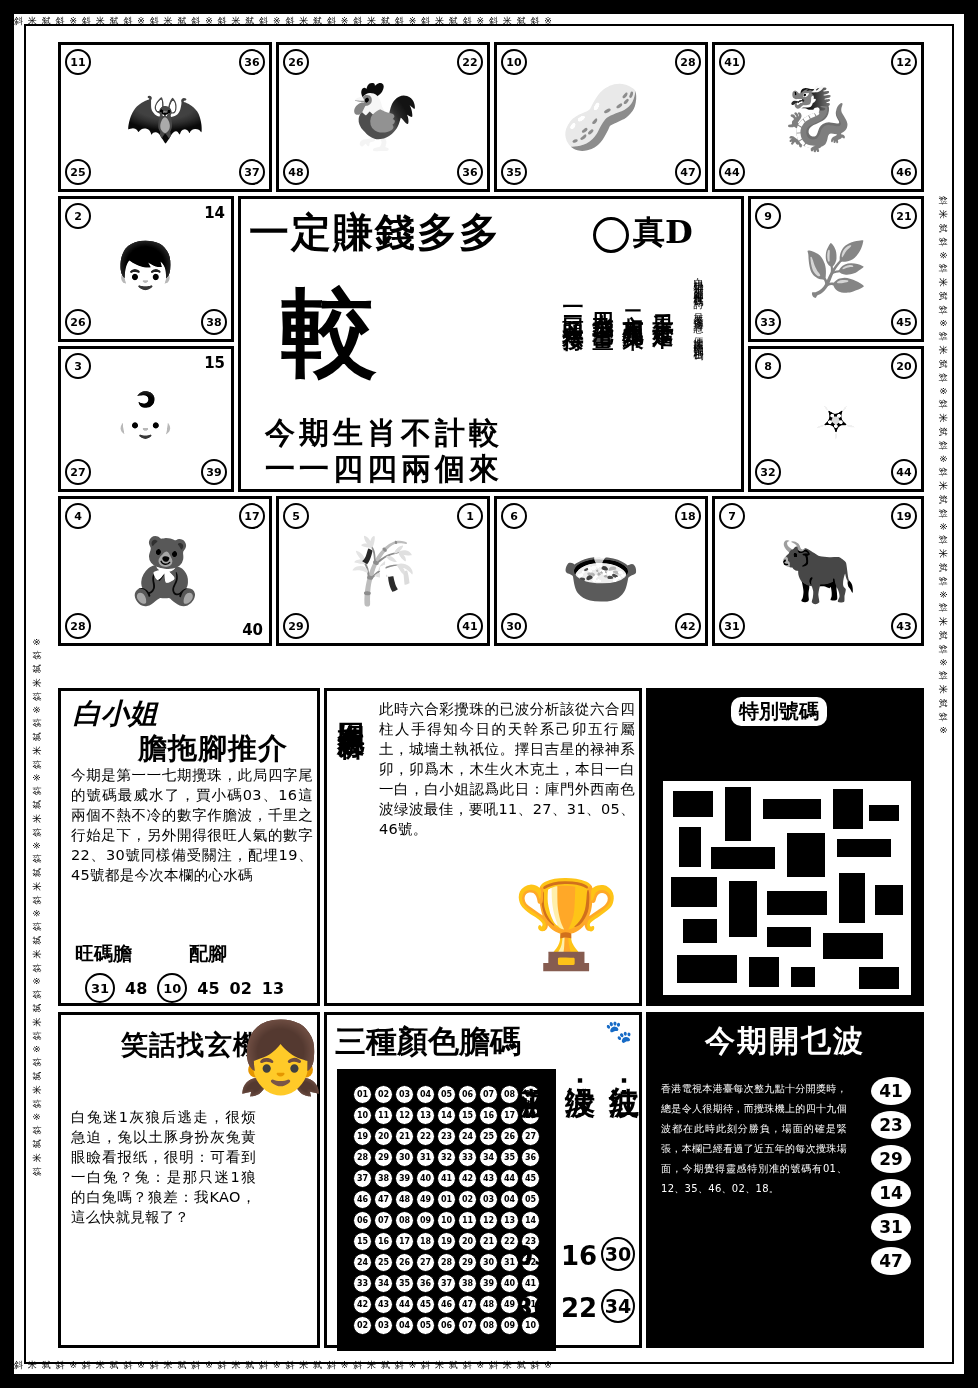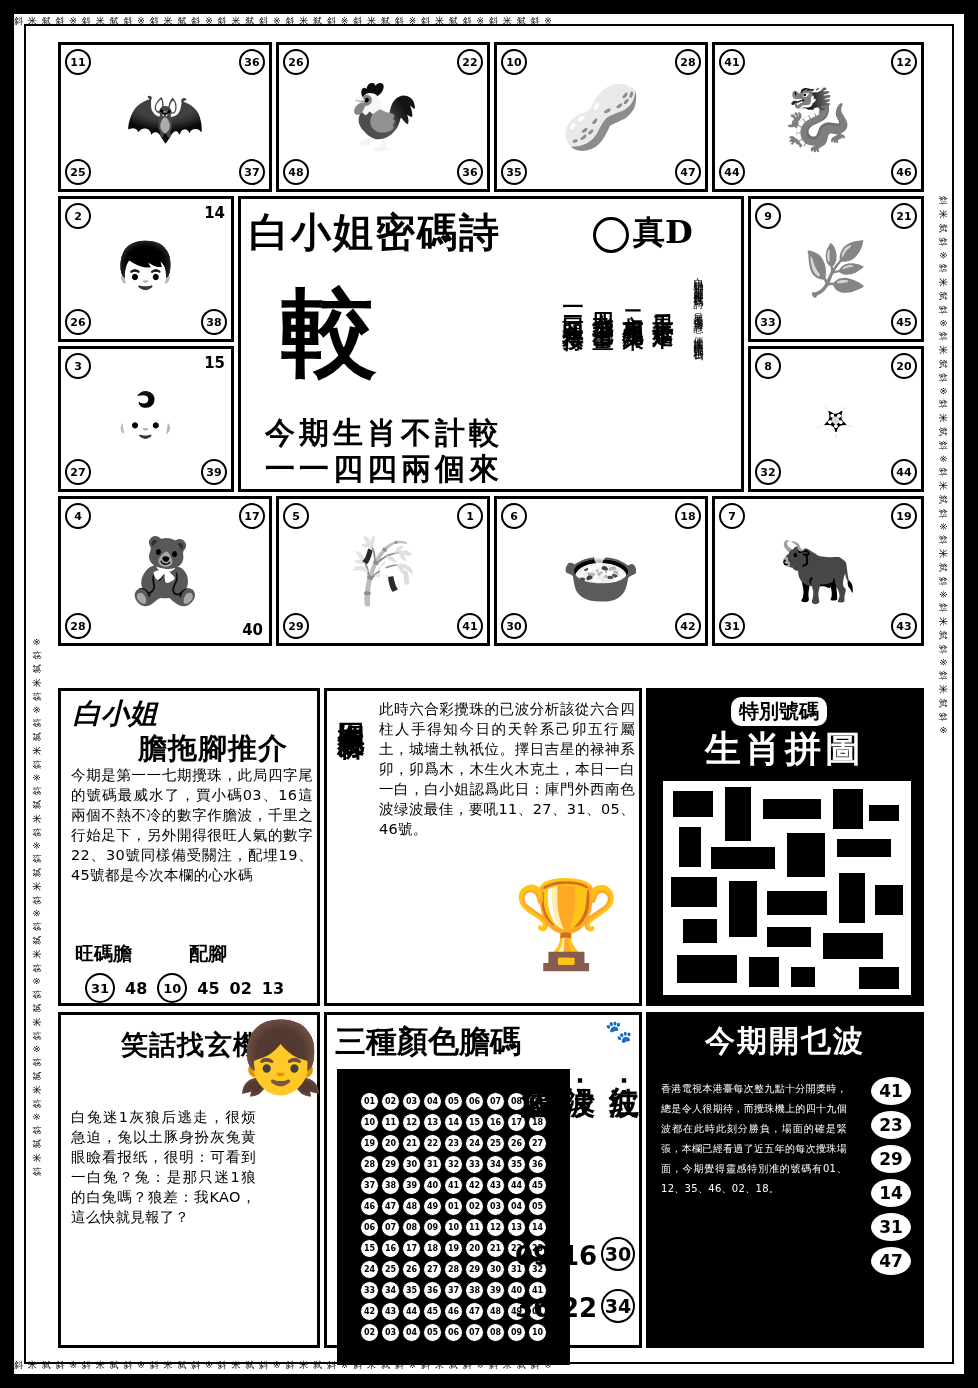--- a/index.html
+++ b/index.html
@@ -50,21 +50,21 @@
   .tag-vert{position:absolute;writing-mode:vertical-rl;text-orientation:upright;font-weight:bold;font-size:27px;letter-spacing:2px;}
 
   .black-panel{background:#000;color:#fff;}
   .mosaic{position:absolute;background:#fff;}
   .mosaic i{position:absolute;background:#000;display:block;}
 
   .balls-row{position:absolute;display:flex;gap:10px;align-items:center;}
   .ballo{width:26px;height:26px;border-radius:50%;border:2px solid #000;display:flex;align-items:center;justify-content:center;font-size:13px;font-weight:bold;}
   .plain{font-size:16px;font-weight:bold;}
 
-  .numgrid{position:absolute;background:#000;padding:22px;}
+  .numgrid{position:absolute;background:#000;padding:15px;}
   .numgrid .r{display:flex;}
   .numgrid .c{width:17px;height:17px;border-radius:50%;background:#fff;margin:1px;border:1px solid #000;font-size:8px;display:flex;align-items:center;justify-content:center;color:#000;font-weight:bold;}
 
   .colcap{position:absolute;font-weight:bold;font-size:30px;writing-mode:vertical-rl;text-orientation:upright;letter-spacing:0px;}
   .colnum{position:absolute;font-size:26px;font-weight:bold;}
   .circ{display:inline-flex;width:30px;height:30px;border:2px solid #000;border-radius:50%;align-items:center;justify-content:center;font-size:19px;font-weight:bold;}
 
   .rball{width:40px;height:28px;border-radius:50%;background:#fff;color:#000;display:flex;align-items:center;justify-content:center;font-size:17px;font-weight:bold;margin-bottom:6px;}
   .trophy{position:absolute;font-size:86px;line-height:1;}
   .mascot{position:absolute;font-size:70px;line-height:1;}
@@ -137,21 +137,21 @@
       </div>
       <div class="pic" style="left:690px;top:304px;width:176px;height:146px;">
         <span class="ball tl">8</span>
         <span class="ball tr">20</span>
         <span class="ball bl">32</span>
         <span class="ball br">44</span>
         <span class="art sm">🌸</span>
       </div>
 
       <div class="poem" style="left:180px;top:154px;width:506px;height:296px;">
-        <div class="poem-title">白小姐密碼詩</div>
+        <div class="poem-title">一定賺錢多多</div>
         <div class="poem-dot"></div>
         <div style="position:absolute;left:392px;top:12px;font-size:32px;font-weight:bold;font-family:'DejaVu Serif',serif;">真D</div>
         <div class="poem-big">較</div>
         <div class="poem-line" style="left:24px;top:250px;">一一四四兩個來</div>
         <div class="poem-line" style="left:24px;top:214px;">今期生肖不計較</div>
         <div class="vcol" style="left:408px;top:96px;height:176px;">千里之行始足下</div>
         <div class="vcol" style="left:378px;top:96px;height:176px;">二六相思九歸來</div>
         <div class="vcol" style="left:348px;top:96px;height:176px;">四七飛落七出畫</div>
         <div class="vcol" style="left:318px;top:96px;height:176px;">一三回頭六接待</div>
         <div class="vnote" style="left:450px;top:70px;height:120px;">白小姐特別來獻神算數碼詩，只要循邊詩意，便搜圖中找到密碼。</div>
@@ -204,21 +204,20 @@
     </div>
 
     <div class="box" style="left:282px;top:656px;width:318px;height:318px;">
       <div class="tag-vert" style="left:6px;top:10px;height:230px;">因姻色波分析</div>
       <div class="body-text" style="position:absolute;left:52px;top:8px;width:256px;">此時六合彩攪珠的已波分析該從六合四柱人手得知今日的天幹系己卯五行屬土，城墻土執祇位。擇日吉星的禄神系卯，卯爲木，木生火木克土，本日一白一白，白小姐認爲此日：庫門外西南色波绿波最佳，要吼11、27、31、05、46號。</div>
       <div class="trophy" style="left:186px;top:190px;">🏆</div>
     </div>
 
     <div class="box black-panel" style="left:604px;top:656px;width:278px;height:318px;">
       <div style="position:absolute;left:70px;top:6px;font-size:20px;font-weight:bold;color:#000;background:#fff;padding:1px 8px;border-radius:10px;margin-left:12px;">特別號碼</div>
-      <div style="position:absolute;left:0;top:34px;width:100%;text-align:center;font-size:36px;font-weight:bold;color:#fff;letter-spacing:4px;">生肖拼圖</div>
       <div class="mosaic" style="left:14px;top:90px;width:248px;height:214px;">
         <i style="left:10px;top:10px;width:40px;height:26px;"></i>
         <i style="left:62px;top:6px;width:26px;height:54px;"></i>
         <i style="left:100px;top:18px;width:58px;height:20px;"></i>
         <i style="left:170px;top:8px;width:30px;height:40px;"></i>
         <i style="left:206px;top:24px;width:30px;height:16px;"></i>
         <i style="left:16px;top:46px;width:22px;height:40px;"></i>
         <i style="left:48px;top:66px;width:64px;height:22px;"></i>
         <i style="left:124px;top:52px;width:38px;height:44px;"></i>
         <i style="left:174px;top:58px;width:54px;height:18px;"></i>

